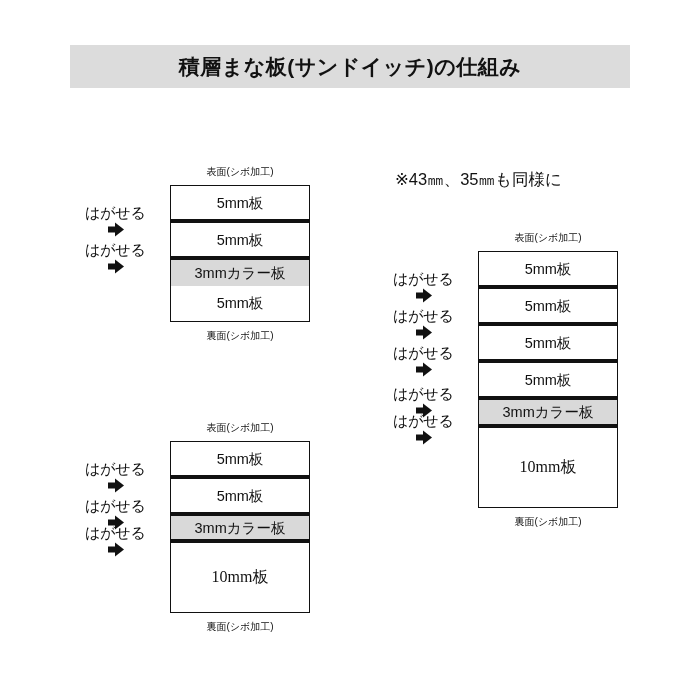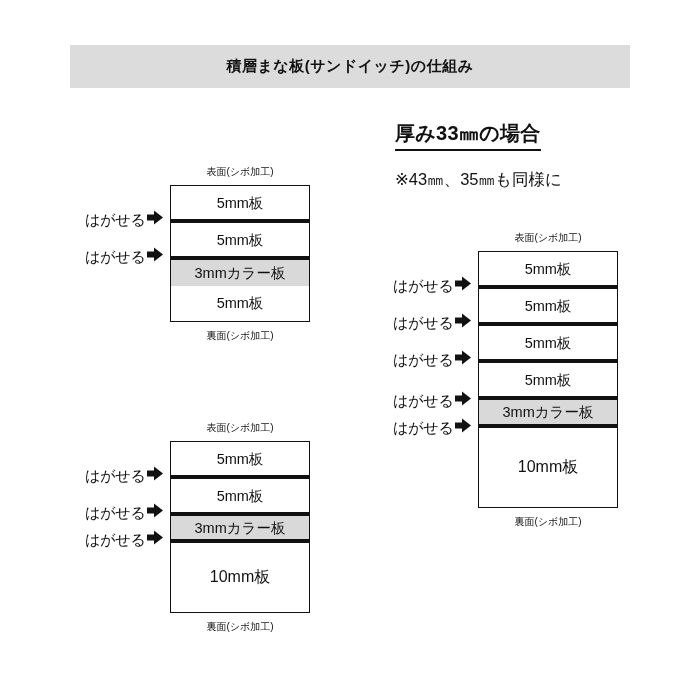--- a/index.html
+++ b/index.html
@@ -28,21 +28,21 @@
     left: 70px;
     top: 45px;
     width: 560px;
     height: 43px;
     background: #dcdcdc;
     display: flex;
     align-items: center;
     justify-content: center;
   }
   .title-text {
-    font-size: 15px;
+    font-size: 21px;
     font-weight: bold;
     letter-spacing: 0.5px;
     color: #111111;
     white-space: nowrap;
   }
 
   
   .section-heading {
     position: absolute;
     font-size: 20px;
@@ -101,37 +101,39 @@
     background: #ffffff;
   }
   .layer.color-layer {
     background: #d9d9d9;
   }
   .layer-label {
     font-size: 14.5px;
     color: #111111;
     white-space: nowrap;
   }
-  .layer-label.big { font-size: 16px; }
+  .layer-label.big { font-size: 16px; font-family: Liberation Serif, serif; }
 
   
   .separator {
     position: absolute;
     left: 0;
     width: 100%;
     height: 4px;
     background: #111111;
   }
 
   
   .peel {
     position: absolute;
     display: flex;
+    align-items: center;
     white-space: nowrap;
     transform: translateY(-50%);
+    flex-direction: column;
   }
   .peel-text {
     font-size: 15px;
     font-weight: 500;
     color: #111111;
     letter-spacing: -0.2px;
   }
   .peel-arrow {
     display: inline-block;
     margin-left: 1px;
@@ -229,21 +231,20 @@
   </div>
   <div class="peel" style="left:85px; top:513px;">
     <span class="peel-text">はがせる</span>
     <span class="peel-arrow"></span>
   </div>
   <div class="peel" style="left:85px; top:540px;">
     <span class="peel-text">はがせる</span>
     <span class="peel-arrow"></span>
   </div>
 
-  <div class="section-heading" style="left:395px; top:120px;">厚み33㎜の場合</div>
 
   <div class="section-note" style="left:395px; top:167px;">
     <span>※43㎜、35㎜も同様に</span>
   </div>
 
   <div class="stack" style="left:478px; top:251px; width:140px; height:257px;">
     <div class="face-label top">表面(シボ加工)</div>
     <div class="stack-box">
       <div class="layer" style="top:0px; height:34px;">
         <span class="layer-label">5mm板</span>

